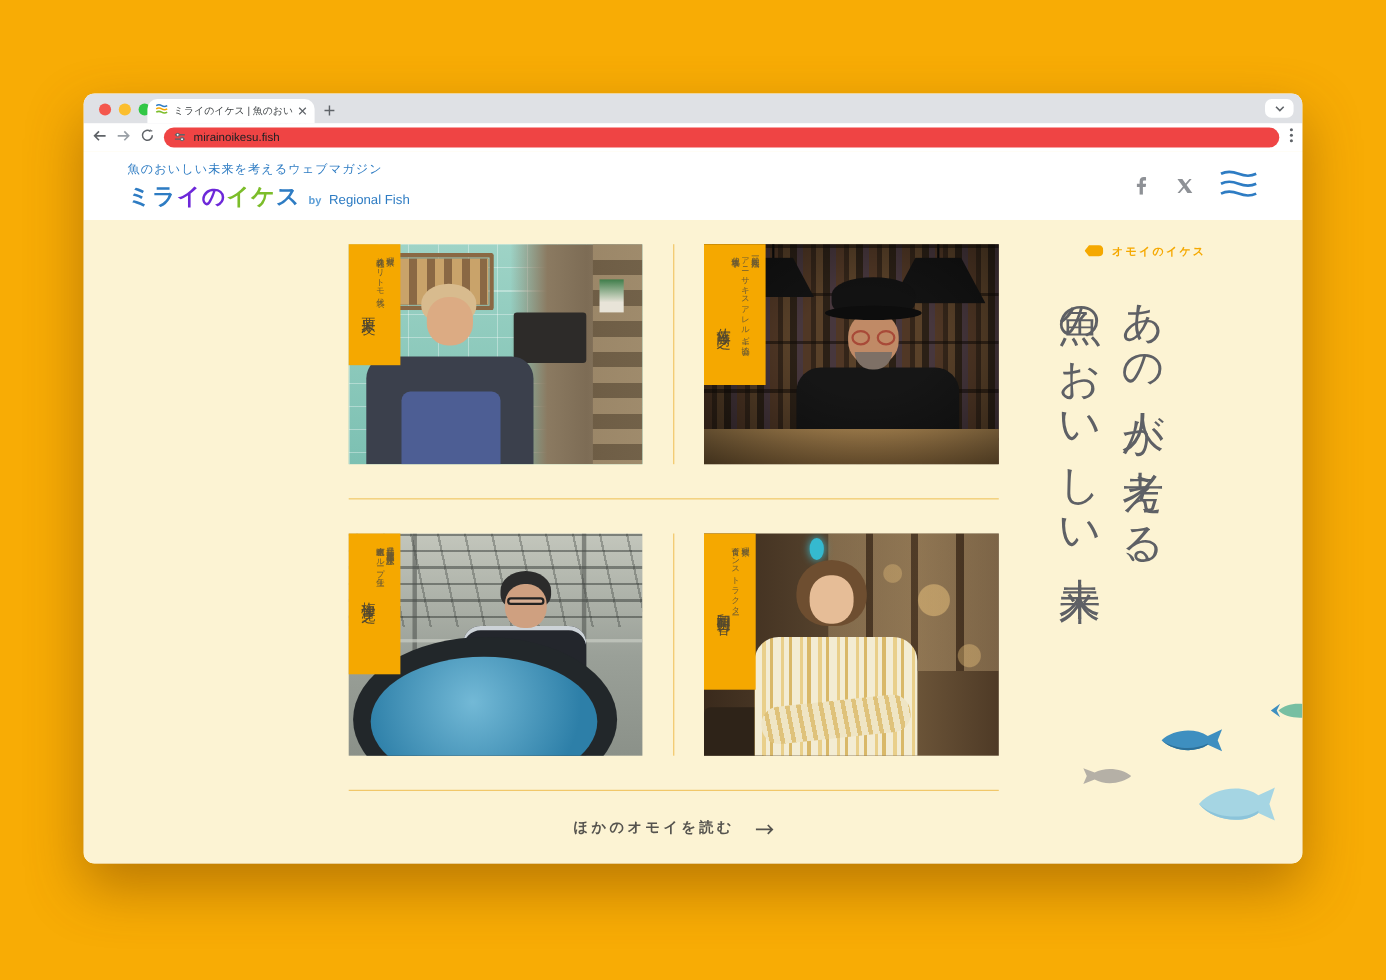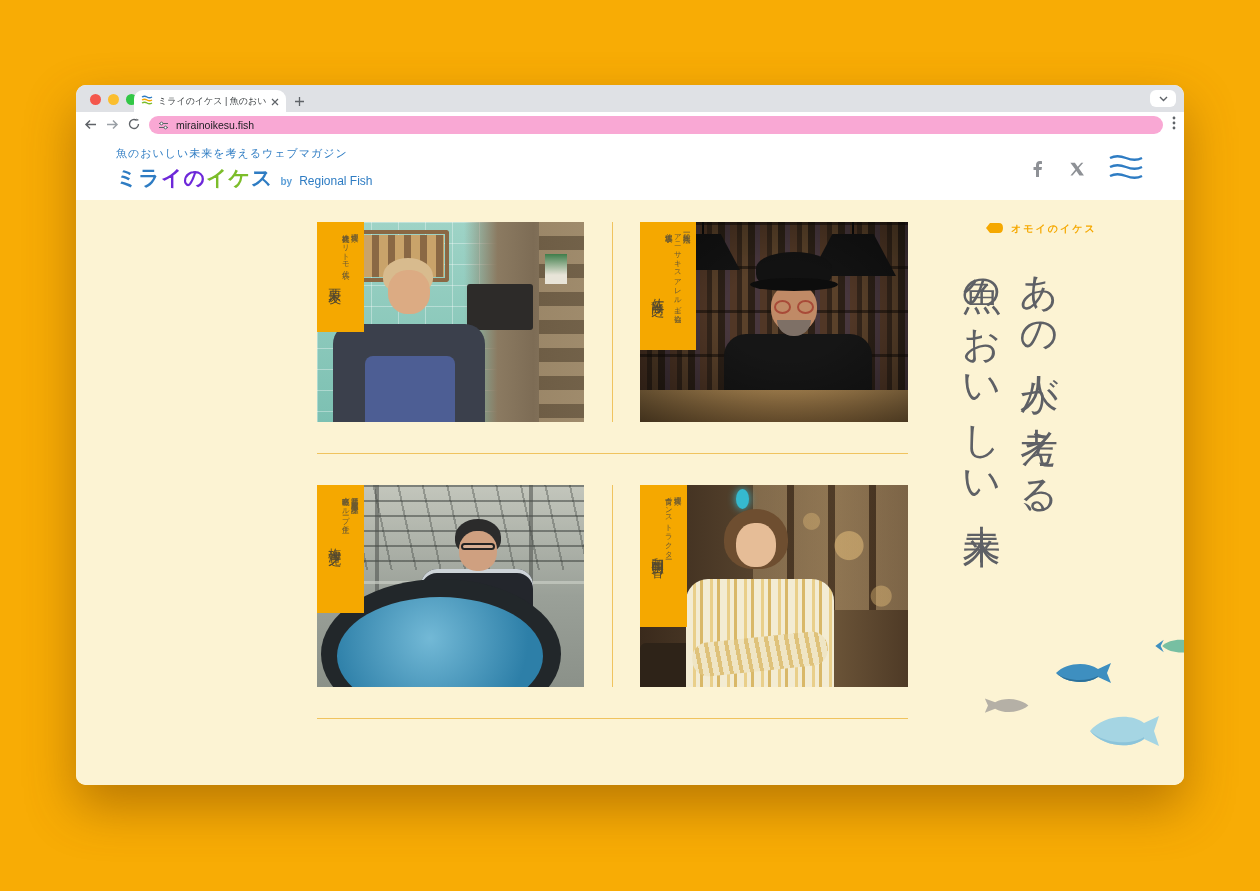--- a/index.html
+++ b/index.html
@@ -16,21 +16,21 @@
   .light{width:11px;height:11px;border-radius:50%;}
   .l-red{background:#F4574D;} .l-yel{background:#FBBE2E;} .l-grn{background:#32C746;}
   .tab{position:absolute;left:58px;top:5px;width:152px;height:22px;background:#fff;
     border-radius:9px 9px 0 0;display:flex;align-items:center;padding:0 7px;gap:5px;box-sizing:border-box;}
   .tab-title{flex:1;font-size:9px;color:#3c4043;white-space:nowrap;overflow:hidden;}
   .newtab{position:absolute;left:218px;top:8px;}
   .tab-chevron{position:absolute;right:8px;top:5px;width:26px;height:17px;background:#fff;
     border-radius:6px;display:flex;align-items:center;justify-content:center;}
 
   .toolbar{height:26px;background:#fff;display:flex;align-items:center;padding:0 8px;gap:9px;}
-  .urlbar{flex:1;height:18px;background:#f9a8d4;border-radius:9px;display:flex;align-items:center;
+  .urlbar{flex:1;height:18px;background:#ef4444;border-radius:9px;display:flex;align-items:center;
     padding:0 9px;gap:7px;}
   .url-text{font-size:10.5px;color:#202124;}
 
   
   .page{position:relative;height:647px;background:#FCF3D3;overflow:hidden;}
   .site-header{height:62px;background:#fff;display:flex;align-items:center;justify-content:space-between;
     padding:0 40px;box-sizing:border-box;}
   .tagline{font-size:11px;color:#2E7CC3;letter-spacing:1px;margin-bottom:3px;}
   .logo-row{display:flex;align-items:baseline;gap:7px;cursor:pointer;}
   .logo-main{font-size:21px;font-weight:bold;letter-spacing:1px;}
@@ -371,20 +371,26 @@
             </div>
             <div class="nm">和田明日香</div>
           </div>
         </div>
 
         <div class="vdiv r1"></div>
         <div class="vdiv r2"></div>
         <div class="hline h1"></div>
         <div class="hline h2"></div>
 
+        <div class="readmore">
+          <span>ほかのオモイを読む</span>
+          <svg width="17" height="10" viewBox="0 0 17 10">
+              <path d="M0 5 H15 M11 1 L15 5 L11 9" stroke="#55534E" stroke-width="1.6" fill="none"></path>
+            </svg>
+        </div>
 
         <span class="fish" style="left:977px;top:460px;">
           <svg width="60" height="26" viewBox="0 0 60 26">
               <path d="M3 13 C13 3, 33 1, 45 9 L58 3 L54 13 L58 23 L45 17 C33 25, 13 23, 3 13 Z" fill="#3E8FC0"></path>
               <path d="M6 15 C16 21, 34 22, 45 16 L45 17 C33 25, 13 23, 3 13 Z" fill="#2C7099"></path>
             </svg>
         </span>
         <span class="fish" style="left:907px;top:496px;">
           <svg width="48" height="19" viewBox="0 0 60 24" style="transform:scaleX(-1);">
               <path d="M3 12 C13 3, 33 1, 45 8 L58 3 L54 12 L58 21 L45 16 C33 23, 13 21, 3 12 Z" fill="#B5B0A6"></path>

